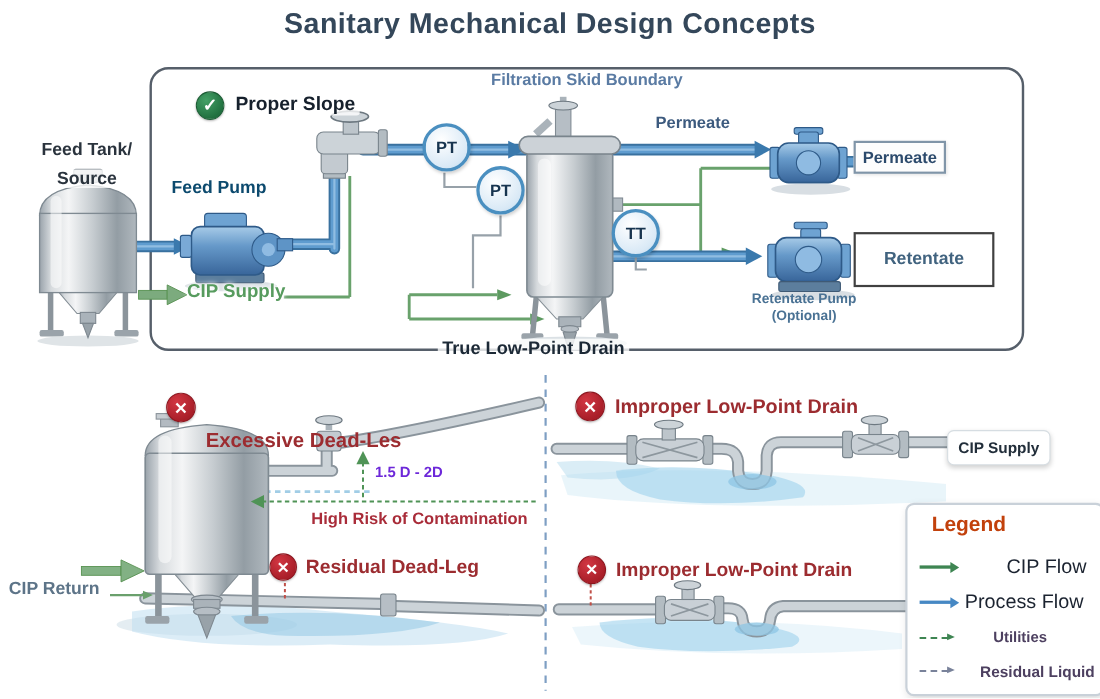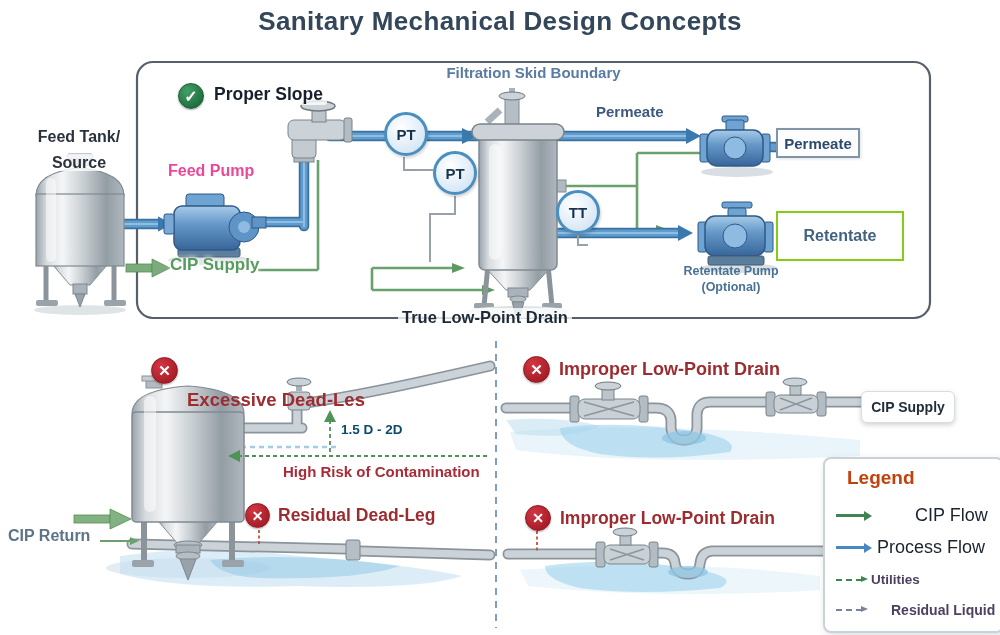--- a/index.html
+++ b/index.html
@@ -262,42 +262,42 @@
 <div class="lbl" style="left:137px;top:64px;width:793px;text-align:center;font-size:15px;font-weight:bold;color:#5a7ba3;">Filtration Skid Boundary</div>
 
 <div class="vicon" style="left:178px;top:83px;width:26px;height:26px;font-size:16px;">✓</div>
 <div class="lbl chip" style="left:210px;top:84px;font-size:17.5px;font-weight:600;color:#16202c;">Proper Slope</div>
 
 <div class="lbl" style="left:20px;top:124px;width:118px;text-align:center;font-size:16px;font-weight:bold;color:#2a333d;line-height:1.6;white-space:normal;">
   <span class="chip">Feed Tank/</span><br>
   <span class="chip">Source</span>
 </div>
 
-<div class="lbl halo" style="left:168px;top:162px;font-size:16px;font-weight:bold;color:#ec4899;">Feed Pump</div>
+<div class="lbl halo" style="left:156px;top:162px;font-size:16px;font-weight:bold;color:#0c4a6e;">Feed Pump</div>
 
 <div class="gauge" style="left:384px;top:112px;">PT</div>
 <div class="gauge" style="left:433px;top:151px;">PT</div>
 <div class="gauge" style="left:556px;top:190px;">TT</div>
 
 <div class="lbl halo" style="left:596px;top:103px;font-size:15px;font-weight:bold;color:#3c5a7e;">Permeate</div>
 
 <div class="obox" style="left:776px;top:128px;width:84px;height:30px;border:2px solid #8095a8;background:#fdfdfd;font-size:15px;color:#2c4a6c;box-shadow:1px 1px 3px rgba(0,0,0,.12);">Permeate</div>
 
-<div class="obox" style="left:776px;top:211px;width:128px;height:50px;border:2px solid #84cc16;background:rgba(255,255,255,.6);font-size:16px;color:#41637f;">Retentate</div>
+<div class="obox" style="left:776px;top:211px;width:128px;height:50px;border:2px solid #404040;background:rgba(255,255,255,.6);font-size:16px;color:#41637f;">Retentate</div>
 
 <div class="lbl" style="left:676px;top:264px;width:110px;text-align:center;font-size:12.5px;font-weight:bold;color:#4a7294;line-height:1.25;white-space:normal;">Retentate Pump (Optional)</div>
 
 <div class="lbl halo" style="left:170px;top:255px;font-size:17px;font-weight:800;color:#579b5e;">CIP Supply</div>
 
 <div class="lbl chip" style="left:398px;top:308px;font-size:16.5px;font-weight:600;color:#1c2936;">True Low-Point Drain</div>
 
 <div class="xicon" style="left:151px;top:357px;width:27px;height:27px;font-size:15px;">✕</div>
 <div class="lbl" style="left:187px;top:359px;font-size:18.5px;font-weight:600;color:#9c2c30;margin-top:30px;">Excessive Dead-Les</div>
 
-<div class="lbl" style="left:341px;top:422px;font-size:13.5px;font-weight:bold;color:#0c4a6e;">1.5 D - 2D</div>
+<div class="lbl" style="left:341px;top:422px;font-size:13.5px;font-weight:bold;color:#6d28d9;">1.5 D - 2D</div>
 
 <div class="lbl" style="left:283px;top:463px;font-size:15px;font-weight:bold;color:#a92c39;">High Risk of Contamination</div>
 
 <div class="xicon" style="left:245px;top:503px;width:25px;height:25px;font-size:14px;">✕</div>
 <div class="lbl" style="left:278px;top:505px;font-size:17.5px;font-weight:600;color:#9c2c30;">Residual Dead-Leg</div>
 
 <div class="lbl halo" style="left:8px;top:527px;font-size:16px;font-weight:bold;color:#5d7488;">CIP Return</div>
 
 <div class="xicon" style="left:523px;top:356px;width:27px;height:27px;font-size:15px;">✕</div>
 <div class="lbl" style="left:559px;top:359px;font-size:18px;font-weight:600;color:#9c2c30;">Improper Low-Point Drain</div>
@@ -312,21 +312,21 @@
   <div class="lrow" style="top:46px;gap:38px;">
     <span class="la green"></span>
     <span style="font-size:18px;color:#1b2330;">CIP Flow</span>
   </div>
   <div class="lrow" style="top:78px;">
     <span class="la blue"></span>
     <span style="font-size:18px;color:#1b2330;">Process Flow</span>
   </div>
   <div class="lrow" style="top:113px;">
     <span class="la dash green"></span>
-    <span style="font-size:13.5px;font-weight:600;color:#4d4060;">Utilities</span>
+    <span style="font-size:13.5px;font-weight:600;color:#4d4060;margin-left:32px;">Utilities</span>
   </div>
   <div class="lrow" style="top:143px;gap:20px;">
     <span class="la dash grayc"></span>
     <span style="font-size:14px;font-weight:600;color:#4d4060;">Residual Liquid</span>
   </div>
 </div>
 
 </div>
 
 </body></html>

